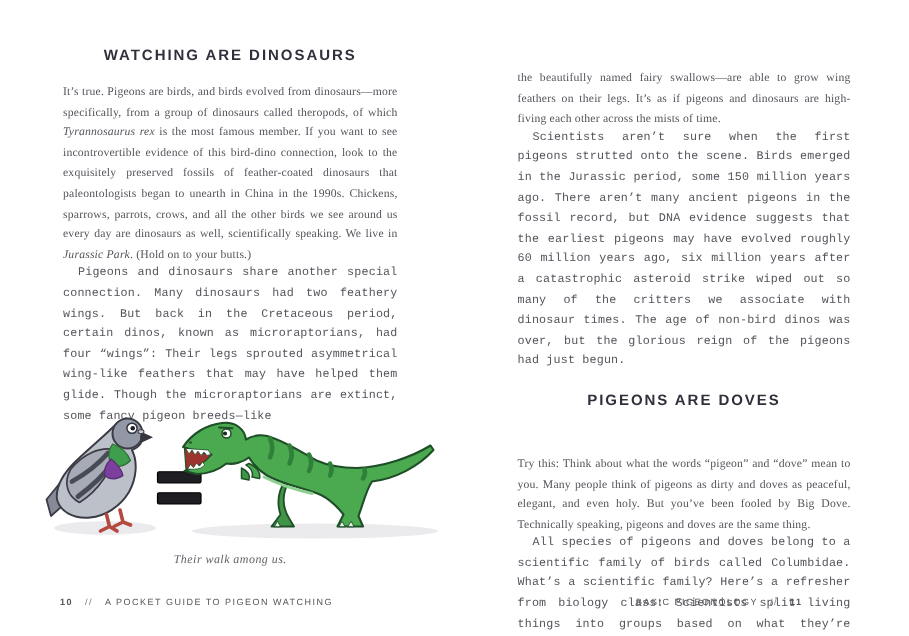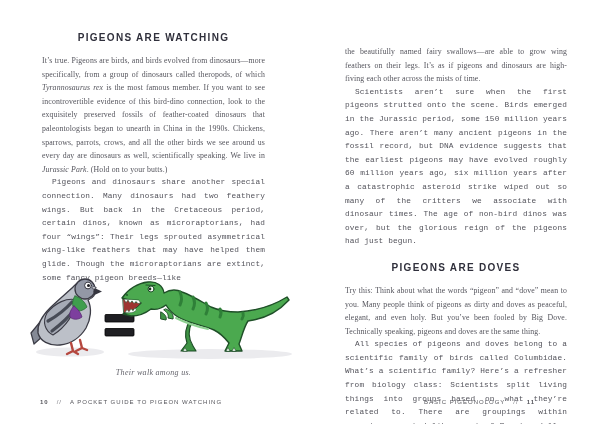--- a/index.html
+++ b/index.html
@@ -9,21 +9,21 @@
   }
   .col{position:absolute;}
   .left-col{left:42px;top:32px;width:223px;}
   .right-col{left:345px;top:45px;width:222px;}
   .page-heading{
     font-family:"Liberation Sans", sans-serif;
     font-weight:bold;font-size:10px;line-height:12px;
     letter-spacing:1.3px;color:#30303c;text-align:center;
     margin:0 0 10px 0;
   }
-  .right-col .page-heading{margin:13px 0 10px 0;}
+  .right-col .page-heading{margin:13px 0 28px 0;}
   .body-text{
     font-size:7.8px;line-height:13.6px;color:#54545c;letter-spacing:0.12px;
   }
   .body-text p{margin:0;text-align:justify;}
   .body-text p.indent{text-indent:10px;font-family:Liberation Mono, monospace;}
   .illustration{position:absolute;left:30px;top:272px;width:270px;height:92px;}
   .caption{
     position:absolute;left:42px;top:368px;width:223px;text-align:center;
     font-style:italic;font-size:8px;color:#63636b;letter-spacing:0.3px;
   }
@@ -36,21 +36,21 @@
   .footer-right{right:71px;}
   .footer .pgnum{font-weight:bold;}
   .footer .sep{margin:0 8px;color:#7a7a80;}
 </style>
 </head>
 <body>
 
 <div class="spread">
 
   <div class="col left-col">
-    <h1 class="page-heading">PIGEONS ARE WATCHING</h1>
+    <h1 class="page-heading">WATCHING ARE DINOSAURS</h1>
     <div class="body-text">
         <p><span>It’s true. Pigeons are birds, and birds evolved from dinosaurs—more specifically, from a group of dinosaurs called theropods, of which </span><i>Tyrannosaurus rex</i><span> is the most famous member. If you want to see incontrovertible evidence of this bird-dino connection, look to the exquisitely preserved fossils of feather-coated dinosaurs that paleontologists began to unearth in China in the 1990s. Chickens, sparrows, parrots, crows, and all the other birds we see around us every day are dinosaurs as well, scientifically speaking. We live in </span><i>Jurassic Park</i><span>. (Hold on to your butts.)</span></p>
         <p class="indent"><span>Pigeons and dinosaurs share another special connection. Many dinosaurs had two feathery wings. But back in the Cretaceous period, certain dinos, known as microraptorians, had four “wings”: Their legs sprouted asymmetrical wing-like feathers that may have helped them glide. Though the microraptorians are extinct, some fancy pigeon breeds—like</span></p>
       </div>
   </div>
 
   <svg class="illustration" viewBox="0 0 270 92">
 
     <ellipse cx="40" cy="80" rx="34" ry="4.5" fill="#ebebee"></ellipse>
     <ellipse cx="180" cy="82" rx="82" ry="5" fill="#ebebee"></ellipse>

